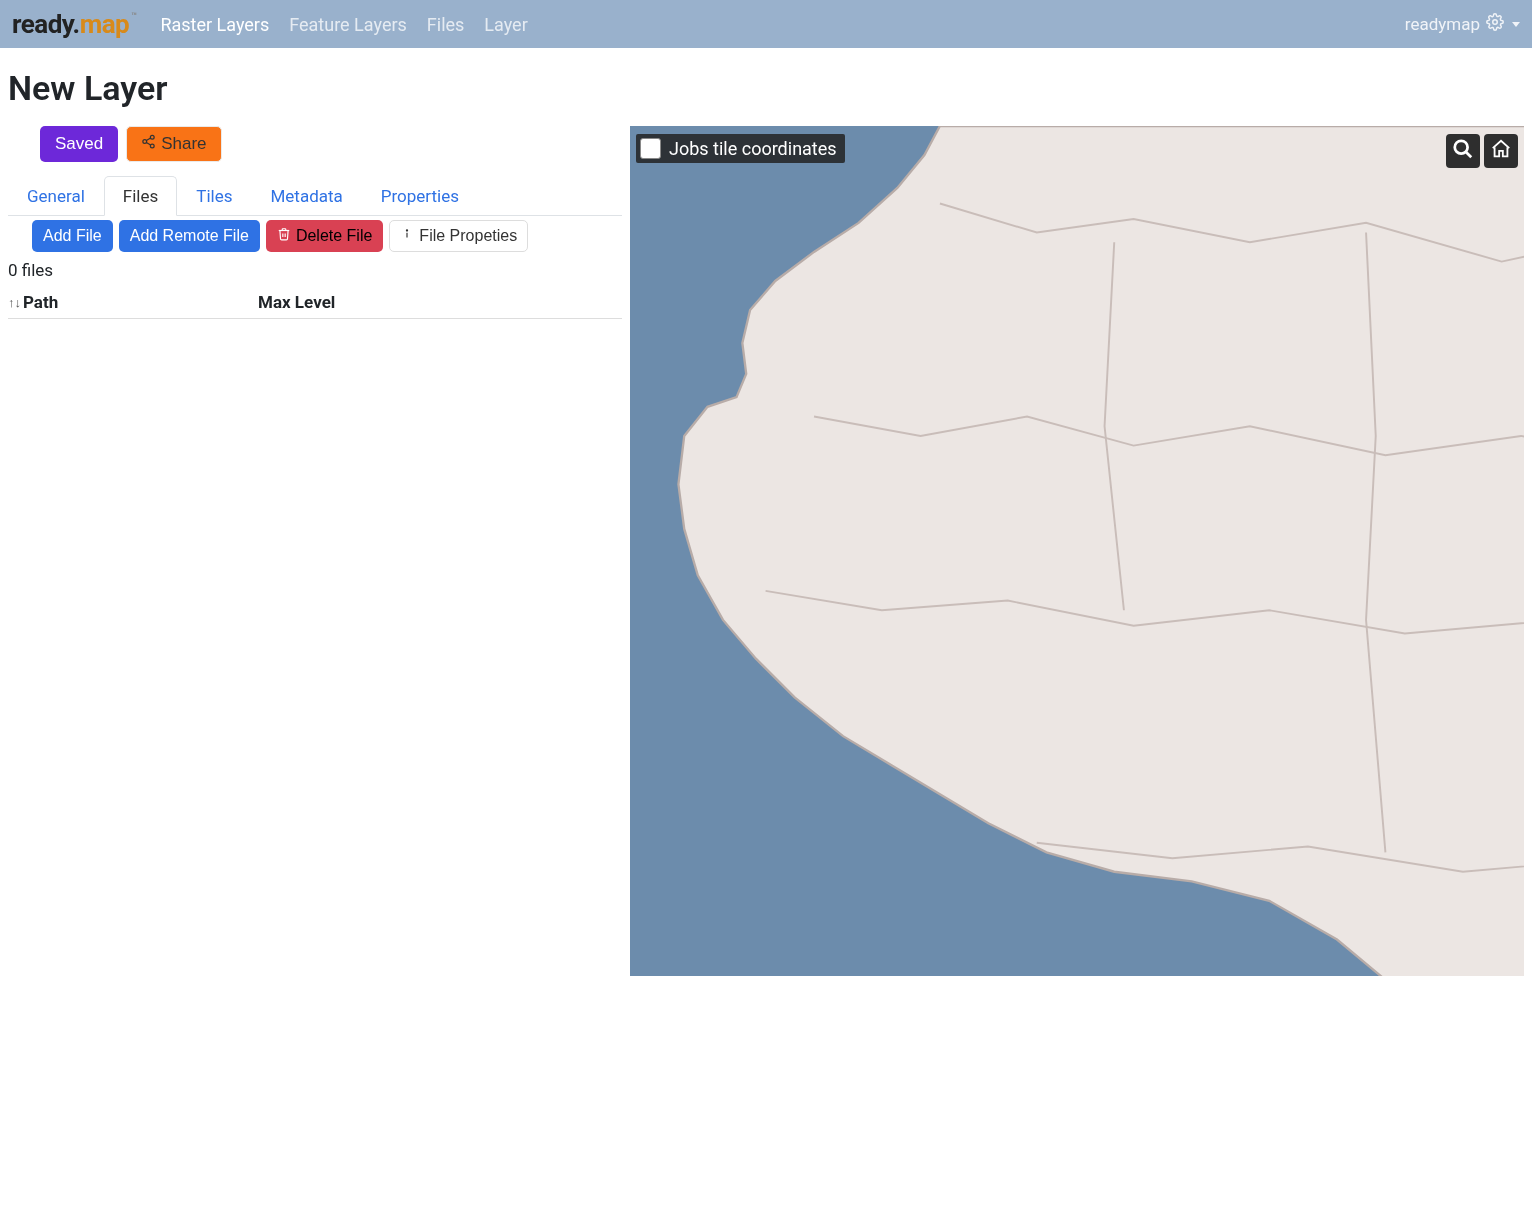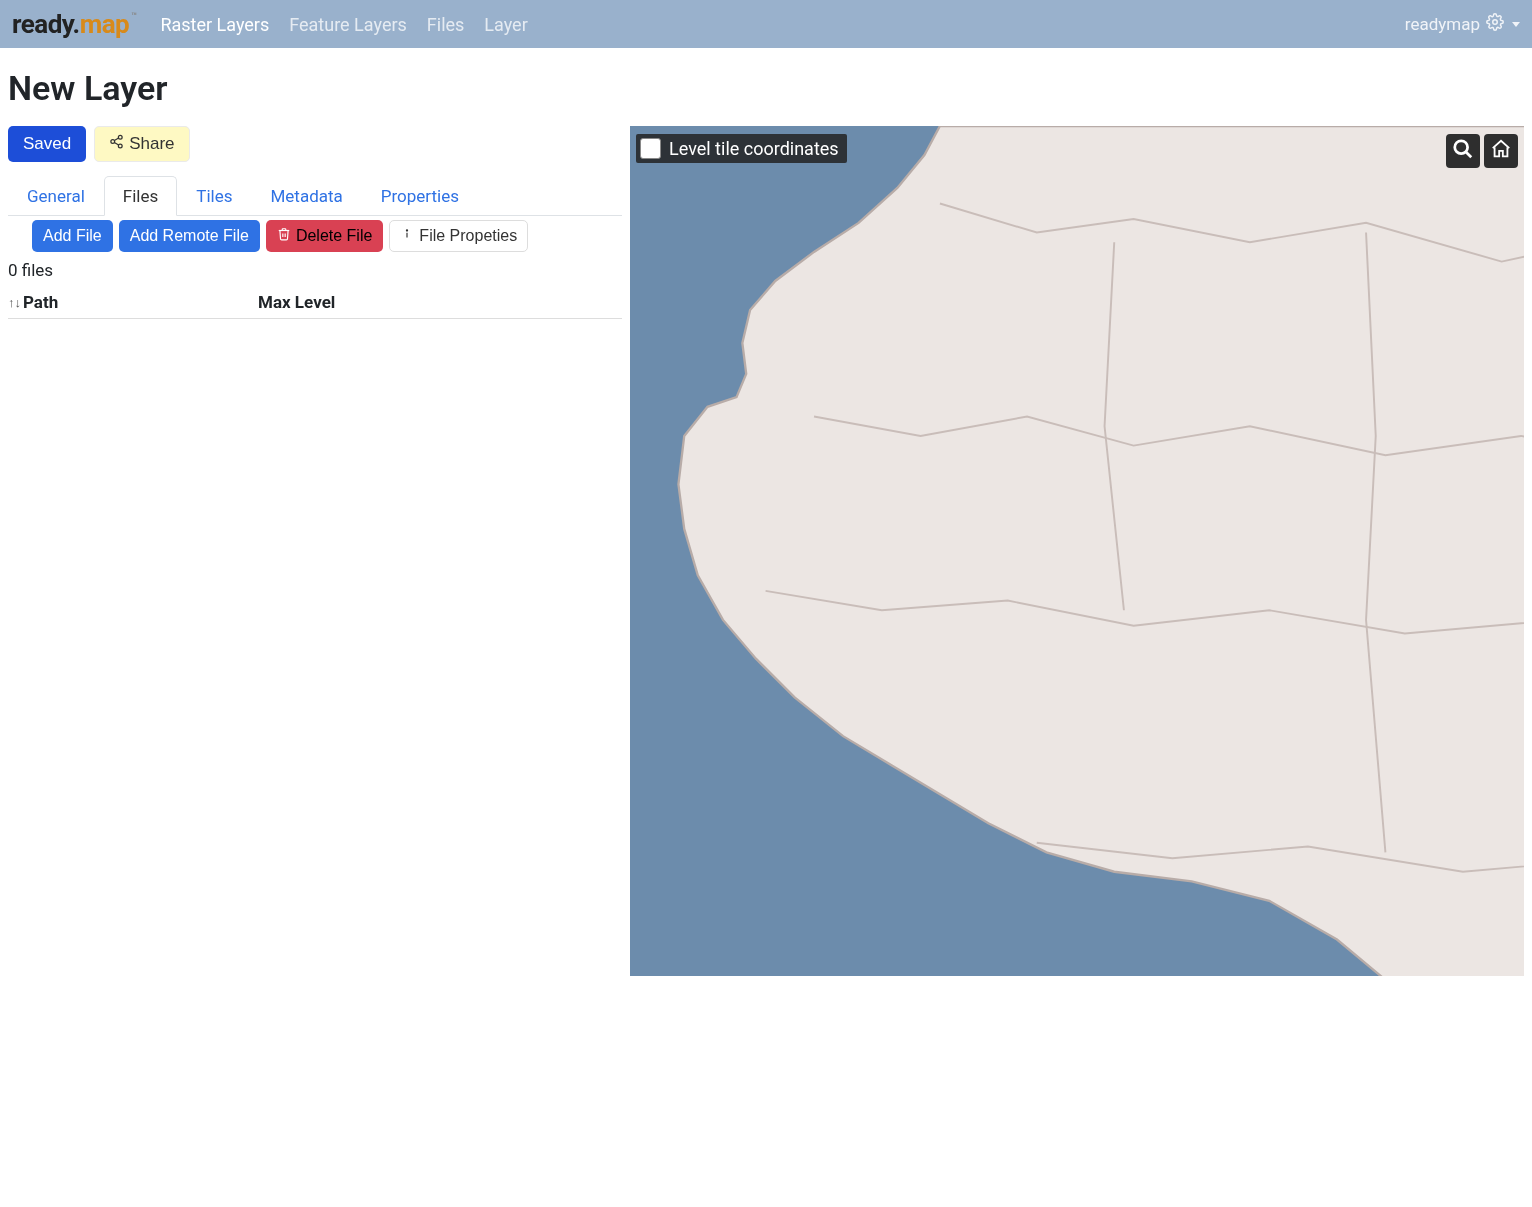--- a/index.html
+++ b/index.html
@@ -89,22 +89,22 @@
   .btn {
     display:inline-flex;
     align-items:center;
     gap:5px;
     border-radius:5px;
     padding:7px 14px;
     font-size:17px;
     cursor:pointer;
     border:1px solid transparent;
   }
-  .btn-info { background:#1d4ed8; color:#fff; }
-  .btn-light { background:#fef9c3; color:#333; border-color:#eaeaea; }
+  .btn-info { background:#6d28d9; color:#fff;margin-left:32px; }
+  .btn-light { background:#f97316; color:#333; border-color:#eaeaea; }
   .btn-primary { background:#2f72e4; color:#fff; }
   .btn-danger { background:#d94153; color:#000000; }
   .btn-outline { background:#fff; border:1px solid #ddd; color:#333; }
   .btn-sm { padding:6px 10px; font-size:16px; }
   .share-icon svg { width:15px; height:15px; }
   
   .tabs {
     display:flex;
     border-bottom:1px solid #dee2e6;
     margin-bottom:4px;
@@ -313,21 +313,21 @@
             <path d="M250,60 L245,155 L255,250"></path>
             <path d="M380,55 L385,160 L380,255 L390,375"></path>
             <path d="M500,60 L505,170 L498,260 L510,380 L505,490 L515,605 L510,730"></path>
           </g>
 
           <path d="M600,0 A900,900 0 0 1 555,45" stroke="#34445a" stroke-width="6" fill="none"></path>
         </svg>
 
         <div class="tile-toggle">
           <input type="checkbox" style="">
-          <span>Level tile coordinates</span>
+          <span>Jobs tile coordinates</span>
         </div>
 
         <div class="map-tools">
           <div class="tool-btn">
             <span>
               <svg viewBox="0 0 24 24" fill="none" stroke="#fff" stroke-width="3">
                   <circle cx="10" cy="10" r="7"></circle>
                   <line x1="21" y1="21" x2="15" y2="15"></line>
                 </svg>
             </span>

